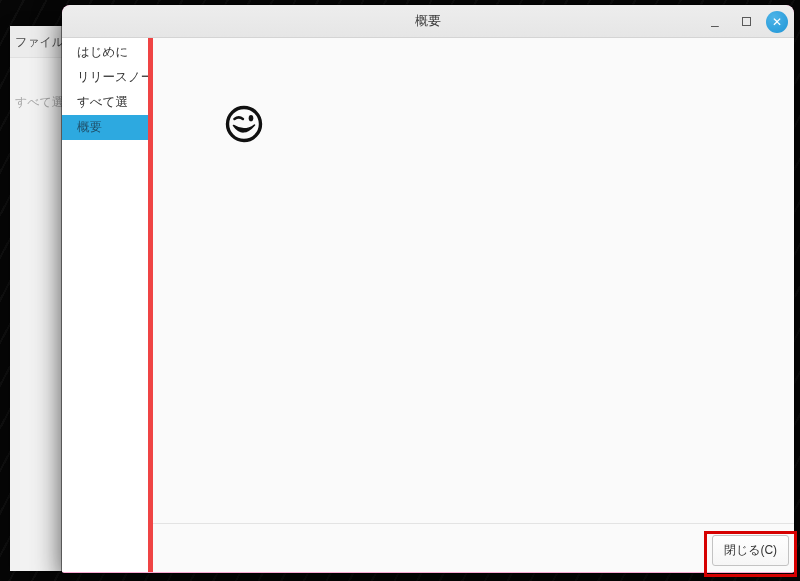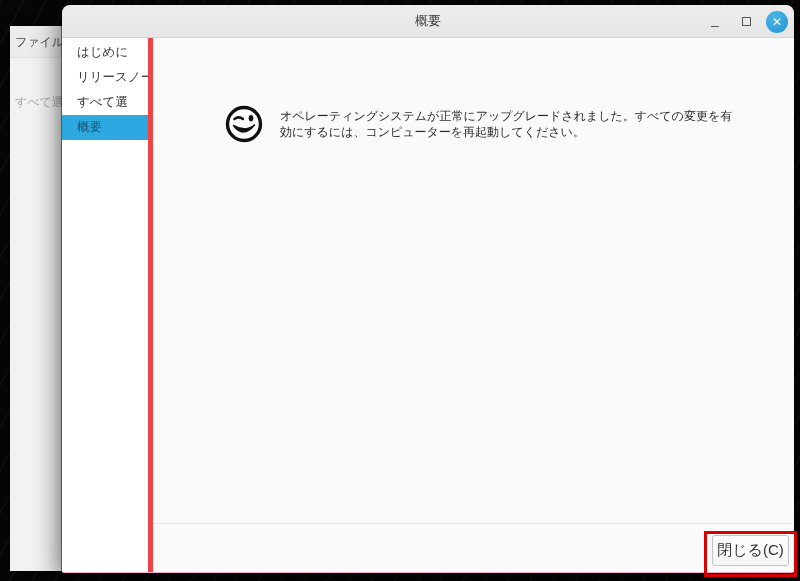--- a/index.html
+++ b/index.html
@@ -76,21 +76,21 @@
     padding-top:4px;
   }
   .action-separator {
     position:absolute; left:0; right:0; bottom:48px; height:1px; background:#e3e3e3;
   }
   .close-button {
     position:absolute; right:5px; bottom:6px;
     width:77px; height:31px;
     background:linear-gradient(#fefefe,#f6f6f6);
     border:1px solid #c3c3c3; border-radius:3px;
-    font-size:15px; color:#333;
+    font-size:12px; color:#333;
     font-family:"Liberation Sans","DejaVu Sans",sans-serif;
   }
 
   
   .annotation {
     position:absolute; left:704px; top:531px; width:93px; height:46px;
     border:3px solid #d60000; pointer-events:none;
   }
 </style>
 </head>
@@ -128,21 +128,20 @@
     </div>
 
     <div class="content">
       <div class="message">
         <svg class="face" viewBox="0 0 40 40">
           <circle cx="20" cy="20" r="16.5" fill="none" stroke="#101010" stroke-width="3.4"></circle>
           <path d="M10.5 15 q4.2 -3.2 8.4 0" fill="none" stroke="#101010" stroke-width="2.6" stroke-linecap="round"></path>
           <ellipse cx="27" cy="14.2" rx="2.3" ry="3.1" fill="#101010"></ellipse>
           <path d="M9.5 21.5 Q19 34.5 30.5 21 Q20.5 28.5 9.5 21.5 Z" fill="#101010" stroke="#101010" stroke-width="1.5" stroke-linejoin="round"></path>
         </svg>
-        <div class="msg-text">オペレーティングシステムが正常にアップグレードされました。すべての変更を有効にするには、コンピューターを再起動してください。</div>
       </div>
 
       <div class="action-separator"></div>
       <button class="close-button">閉じる(C)</button>
     </div>
 
   </div>
 </div>
 
 <div class="annotation"></div>

